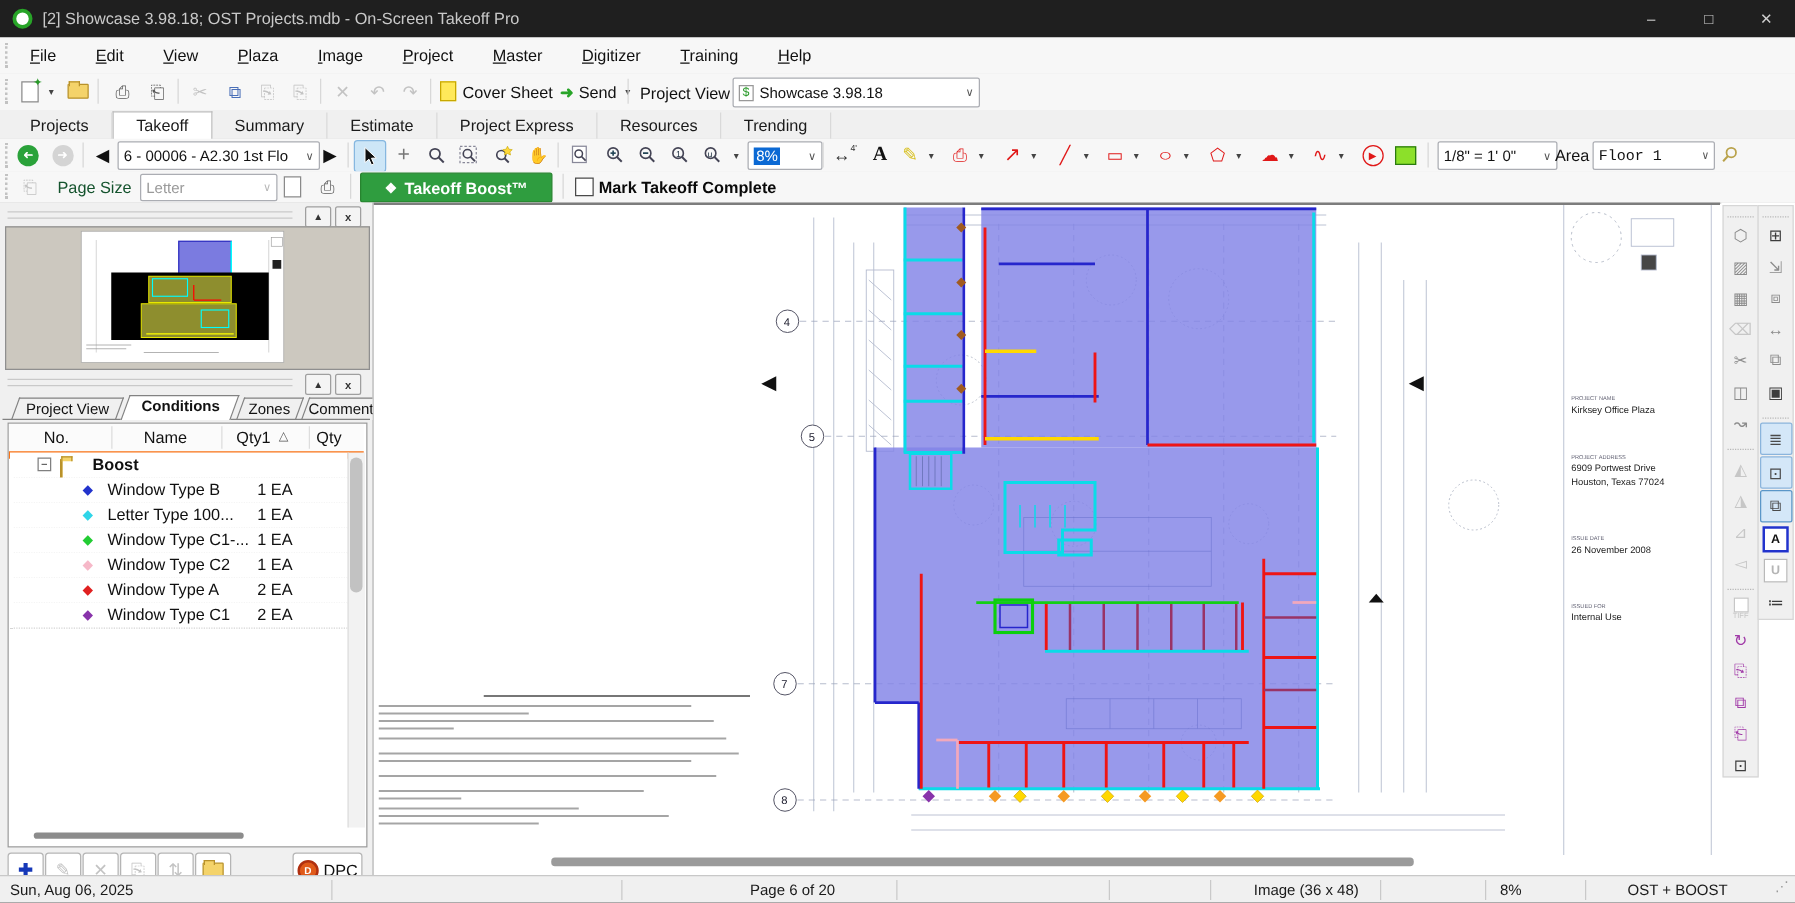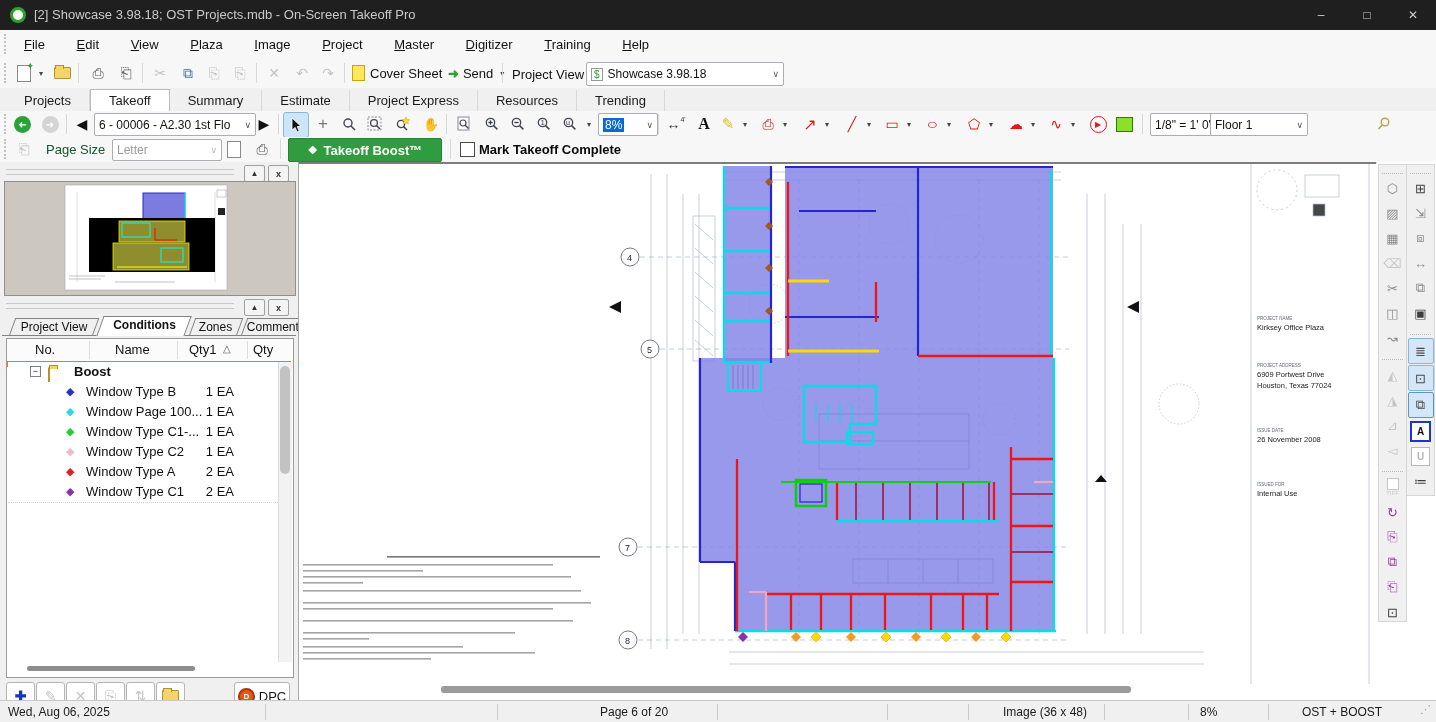--- a/index.html
+++ b/index.html
@@ -294,21 +294,21 @@
       </div>
     <div class="tbtn" style="left:1112px;top:1px;">
         <span class="chipgreen"></span>
       </div>
     <span class="abs sep" style="left:1142px;top:3px;height:20px;"></span>
     <div class="combo" style="left:1150px;top:2px;width:86px;height:21px;">
       <span class="cv">1/8" = 1' 0"</span>
       <span class="dd">∨</span>
     </div>
     <span class="abs" style="left:1244px;top:6px;">Area</span>
-    <div class="combo" style="left:1210px;top:2px;width:88px;height:21px;">
+    <div class="combo" style="left:1274px;top:2px;width:88px;height:21px;font-family:Liberation Mono, monospace;">
       <span class="cv">Floor 1</span>
       <span class="dd">∨</span>
     </div>
     <div class="tbtn" style="left:1372px;top:1px;">
         <svg width="16" height="16">
           <circle cx="9" cy="6" r="3.8" fill="none" stroke="#b9a24a" stroke-width="1.4"></circle>
           <line x1="6.4" y1="8.8" x2="2.5" y2="13" stroke="#b9a24a" stroke-width="1.6"></line>
         </svg>
       </div>
   </div>
@@ -410,21 +410,21 @@
         <span class="abs folder" style="left:40px;top:6px;"></span>
         <span class="cname" style="left:66px;font-weight:bold;">Boost</span>
       </div>
       <div class="crow" style="top:43px;">
         <span class="cdia" style="color: rgb(34, 51, 204);">◆</span>
         <span class="cname">Window Type B</span>
         <span class="cqty">1 EA</span>
       </div>
       <div class="crow" style="top:63px;">
         <span class="cdia" style="color: rgb(47, 213, 232);">◆</span>
-        <span class="cname">Window Page 100...</span>
+        <span class="cname">Letter Type 100...</span>
         <span class="cqty">1 EA</span>
       </div>
       <div class="crow" style="top:83px;">
         <span class="cdia" style="color: rgb(34, 204, 51);">◆</span>
         <span class="cname">Window Type C1-...</span>
         <span class="cqty">1 EA</span>
       </div>
       <div class="crow" style="top:103px;">
         <span class="cdia" style="color: rgb(246, 184, 200);">◆</span>
         <span class="cname">Window Type C2</span>
@@ -788,21 +788,21 @@
       <div class="rtbtn">
           <span class="rt-box" style="color:#b5b5b5;">U</span>
         </div>
       <div class="rtbtn rt-k">
           <span>≔</span>
         </div>
     </div>
   </div>
 
   <div class="abs" id="statusbar">
-    <span class="abs" style="left:8px;top:4px;">Wed, Aug 06, 2025</span>
+    <span class="abs" style="left:8px;top:4px;">Sun, Aug 06, 2025</span>
     <span class="sdiv" style="left:265px;"></span>
     <span class="sdiv" style="left:497px;"></span>
     <span class="abs" style="left:600px;top:4px;">Page 6 of 20</span>
     <span class="sdiv" style="left:717px;"></span>
     <span class="sdiv" style="left:887px;"></span>
     <span class="sdiv" style="left:968px;"></span>
     <span class="abs" style="left:1003px;top:4px;">Image (36 x 48)</span>
     <span class="sdiv" style="left:1104px;"></span>
     <span class="sdiv" style="left:1188px;"></span>
     <span class="abs" style="left:1200px;top:4px;">8%</span>

